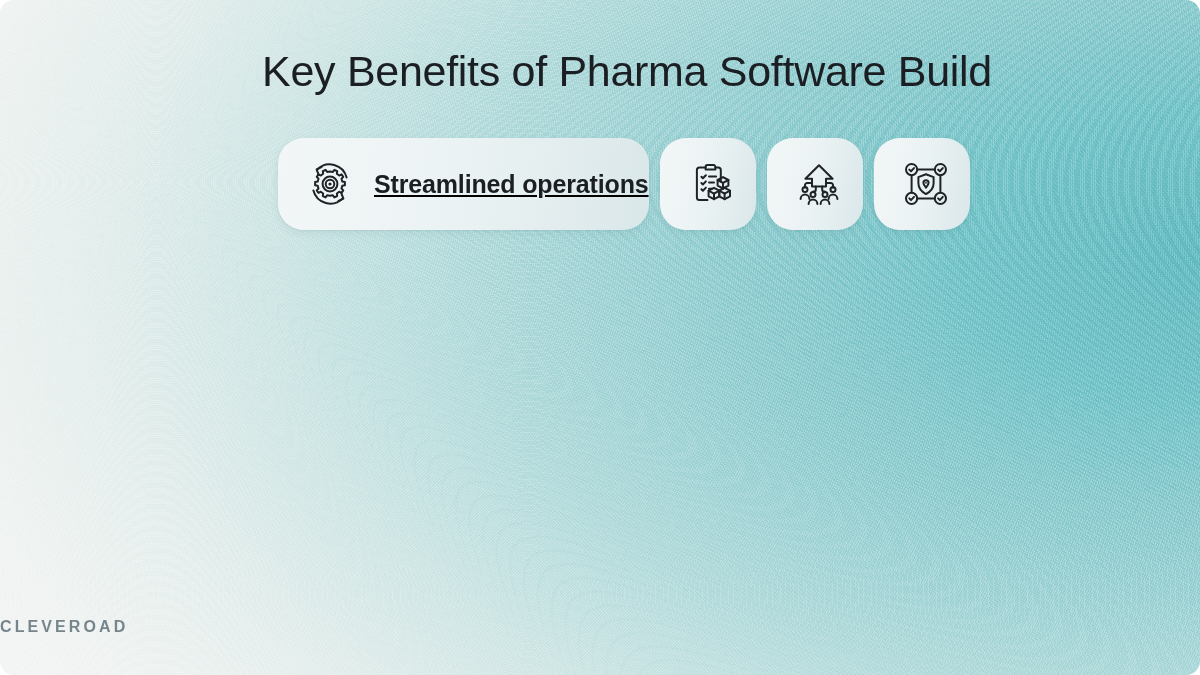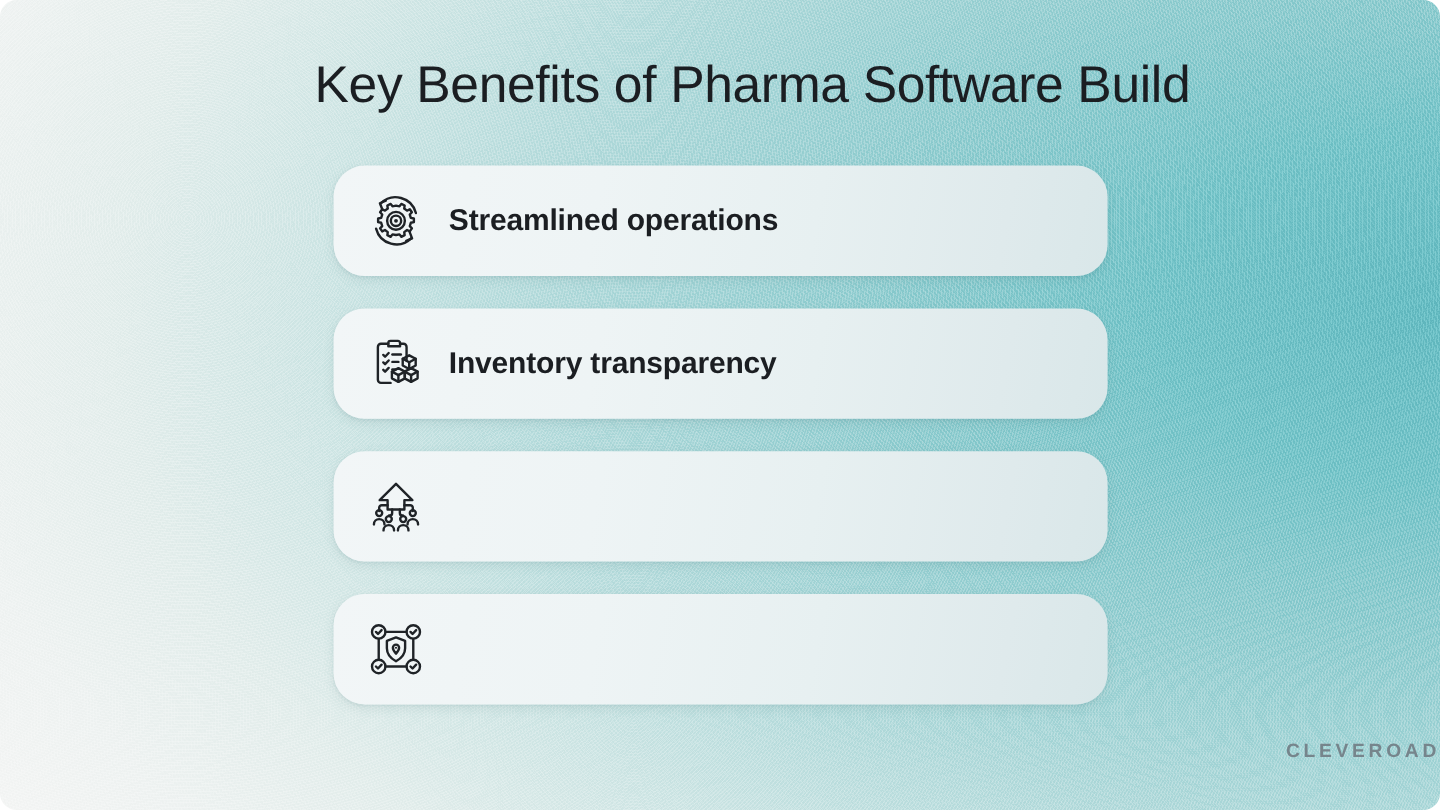--- a/index.html
+++ b/index.html
@@ -52,22 +52,23 @@
     color: #1b1e22;
     margin-left: 27px;
   }
 
   .cards {
     position: absolute;
     top: 138px;
     left: 278px;
     width: 645px;
     display: flex;
-    flex-direction: column;
-    gap: 27px;
+    flex-direction: row;
+    gap: 11px;
+    text-decoration: underline;
   }
 
   .card {
     position: relative;
     height: 92px;
     border-radius: 26px;
     display: flex;
     align-items: center;
     background: linear-gradient(100deg, #f2f6f7 0%, #eef4f5 34%, #e7f0f1 62%, #dfeaec 86%, #d9e7e9 100%);
     box-shadow: 0 3px 9px rgba(58,104,110,.10), 0 1px 2px rgba(58,104,110,.07);
@@ -92,21 +93,21 @@
     letter-spacing: -0.15px;
     color: #1b1e22;
     white-space: nowrap;
   }
 
   .footer-logo {
     position: absolute;
     top: 618px;
     left: 0;
     width: 1200px;
-    text-align: right;
+    text-align: left;
     font-size: 16px;
     font-weight: bold;
     letter-spacing: 3.1px;
     color: #76858c;
   }
 </style>
 </head>
 <body>
 
 <div class="slide">
@@ -158,21 +159,20 @@
 
           <path d="M21.6 31.7 l5.4 -2.9 5.4 2.9 v5.6 l-5.4 2.9 -5.4 -2.9 z"></path>
           <path d="M21.6 31.7 l5.4 2.9 5.4 -2.9"></path>
           <path d="M27.0 34.6 v5.6"></path>
 
           <path d="M32.2 31.7 l5.4 -2.9 5.4 2.9 v5.6 l-5.4 2.9 -5.4 -2.9 z"></path>
           <path d="M32.2 31.7 l5.4 2.9 5.4 -2.9"></path>
           <path d="M37.6 34.6 v5.6"></path>
         </svg>
       </div>
-      <div class="card-label">Inventory transparency</div>
     </div>
 
     <div class="card">
       <div class="icon-wrap">
         <svg width="50" height="50" viewBox="0 0 50 50" fill="none" stroke="#1f2327" stroke-width="2" stroke-linecap="round" stroke-linejoin="round">
 
           <path d="M25 6.2 L38.6 19.8 H32.0 V27.6 H18.0 V19.8 H11.4 Z"></path>
 
           <path d="M18.0 24.0 H13.2 a2.2 2.2 0 0 0 -2.2 2.2 v2.6"></path>
           <path d="M32.0 24.0 H36.8 a2.2 2.2 0 0 1 2.2 2.2 v2.6"></path>

